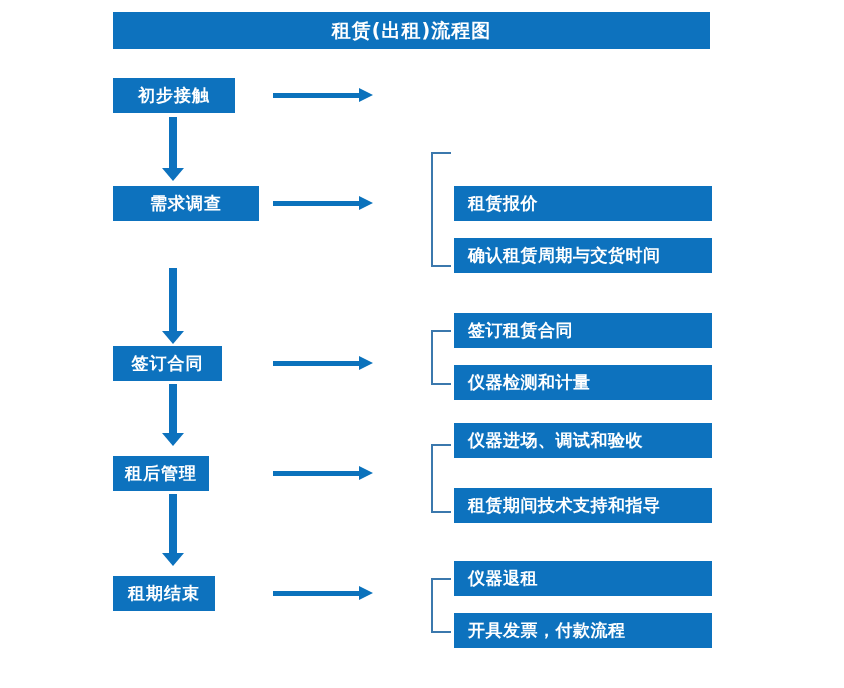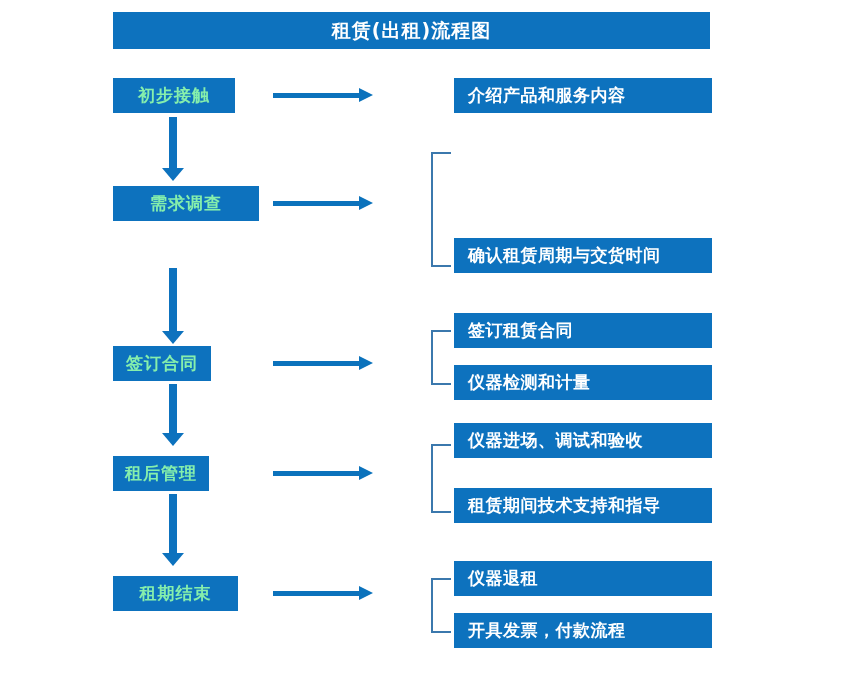--- a/index.html
+++ b/index.html
@@ -38,21 +38,21 @@
     align-items: center;
     justify-content: center;
     letter-spacing: 1px;
   }
 
   
   .stage-box {
     position: absolute;
     height: 35px;
     background: #0d72be;
-    color: #86efac;
+    color: #ffffff;
     font-size: 17px;
     font-weight: bold;
     display: flex;
     align-items: center;
     justify-content: center;
     letter-spacing: 1px;
   }
 
   
   .detail-box {
@@ -137,44 +137,44 @@
 
   <div class="title-bar">租赁(出租)流程图</div>
 
   <div class="stage-box" style="left:103px; top:78px; width:122px;">初步接触</div>
 
   <div class="h-arrow" style="top:88px;">
     <div class="stem"></div>
     <div class="head"></div>
   </div>
 
-  <div class="detail-box" style="top:78px;">介绍产品和服务内容</div>
 
   <div class="v-arrow" style="left:152px; top:117px; height:64px;">
     <div class="stem" style="height:51px;"></div>
     <div class="head" style="top:51px;"></div>
   </div>
 
   <div class="stage-box" style="left:103px; top:186px; width:146px;">需求调查</div>
 
   <div class="h-arrow" style="top:196px;">
     <div class="stem"></div>
     <div class="head"></div>
   </div>
 
   <div class="bracket" style="top:152px; height:115px;"></div>
 
+  <div class="detail-box" style="top:186px;">租赁报价</div>
   <div class="detail-box" style="top:238px;">确认租赁周期与交货时间</div>
 
   <div class="v-arrow" style="left:152px; top:268px; height:76px;">
     <div class="stem" style="height:63px;"></div>
     <div class="head" style="top:63px;"></div>
   </div>
 
-  <div class="stage-box" style="left:103px; top:346px; width:98px;">签订合同</div>
+  <div class="stage-box" style="left:103px; top:346px; width:109px;">签订合同</div>
 
   <div class="h-arrow" style="top:356px;">
     <div class="stem"></div>
     <div class="head"></div>
   </div>
 
   <div class="bracket" style="top:330px; height:55px;"></div>
 
   <div class="detail-box" style="top:313px;">签订租赁合同</div>
   <div class="detail-box" style="top:365px;">仪器检测和计量</div>
@@ -194,21 +194,21 @@
   <div class="bracket" style="top:444px; height:69px;"></div>
 
   <div class="detail-box" style="top:488px;">租赁期间技术支持和指导</div>
   <div class="detail-box" style="top:423px;">仪器进场、调试和验收</div>
 
   <div class="v-arrow" style="left:152px; top:494px; height:72px;">
     <div class="stem" style="height:59px;"></div>
     <div class="head" style="top:59px;"></div>
   </div>
 
-  <div class="stage-box" style="left:103px; top:576px; width:125px;font-family:Liberation Serif, serif;">租期结束</div>
+  <div class="stage-box" style="left:103px; top:576px; width:102px;font-family:Liberation Serif, serif;">租期结束</div>
 
   <div class="h-arrow" style="top:586px;">
     <div class="stem"></div>
     <div class="head"></div>
   </div>
 
   <div class="bracket" style="top:578px; height:55px;"></div>
 
   <div class="detail-box" style="top:613px;">开具发票，付款流程</div>
   <div class="detail-box" style="top:561px;">仪器退租</div>

